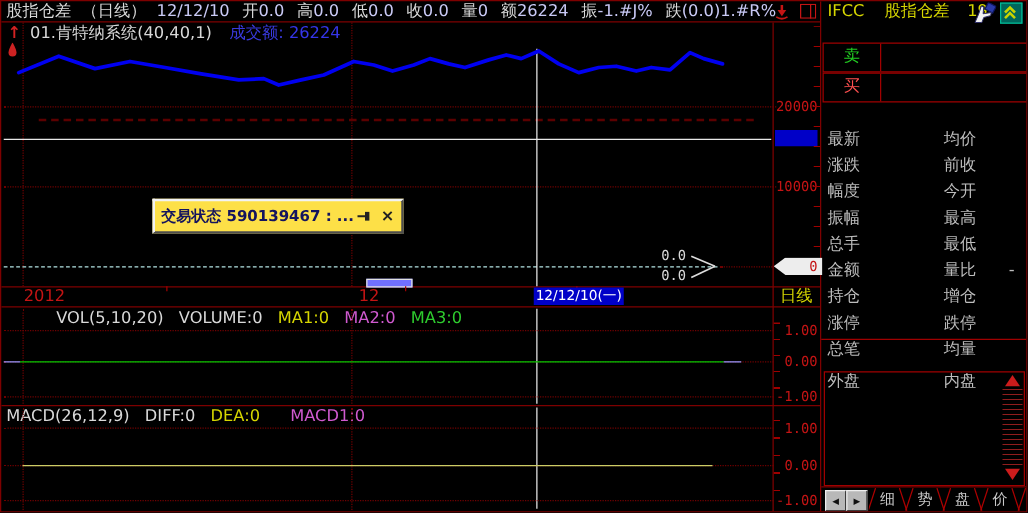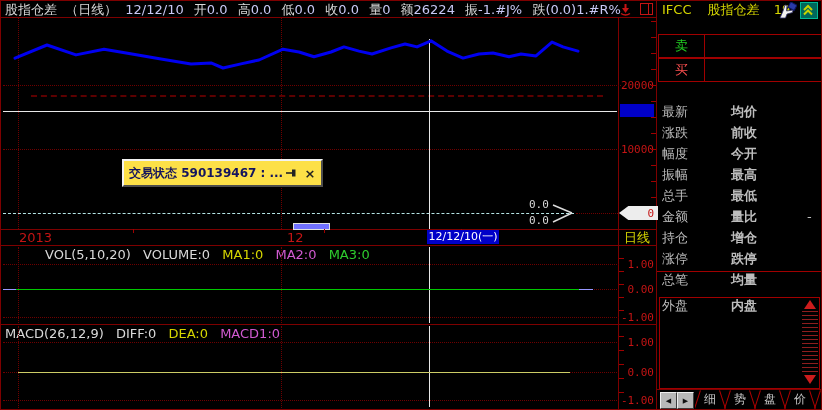--- a/index.html
+++ b/index.html
@@ -14,21 +14,21 @@
   .cyan-dash{position:absolute;height:0;border-top:1px dashed #b4e4e4;}
   .white{color:#d9d9d9;} .palev{color:#c9c9f5;} .red{color:#c41414;} .yellow{color:#d6d600;}
   .gray{color:#bdbdbd;margin-top:20px;} .magenta{color:#d05ad0;} .green{color:#2ecc2e;} .blue{color:#3a3ae0;}
   .t12{font-size:13px;line-height:14px;white-space:nowrap;}
   .t11{font-size:11px;line-height:13px;white-space:nowrap;}
   .mono{font-family:"DejaVu Sans Mono","Liberation Mono",monospace;}
   .scale-lbl{position:absolute;width:36px;text-align:right;font-size:11px;color:#c41414;
              font-family:"DejaVu Sans Mono","Liberation Mono",monospace;}
   .rp-row{position:absolute;left:656px;width:164px;height:20px;}
   .rp-row .l{position:absolute;left:5px;top:2px;}
-  .rp-row .r{position:absolute;left:74px;top:2px;font-weight:bold;}
+  .rp-row .r{position:absolute;left:98px;top:2px;}
   .trade-box{position:absolute;left:657px;width:162px;height:22px;border:1px solid #a00000;}
   .trade-box .cell-l{position:absolute;left:0;top:0;width:45px;height:100%;border-right:1px solid #a00000;
                      display:flex;align-items:center;justify-content:center;}
   .tooltipbar{position:absolute;left:121px;top:158px;width:197px;height:24px;background:#fde047;
               border-top:2px solid #f2f2f2;border-left:2px solid #f2f2f2;
               border-right:2px solid #4d4d4d;border-bottom:2px solid #4d4d4d;
               display:flex;align-items:center;}
   .tooltipbar .ttl{flex:1;padding-left:5px;font-size:12px;font-weight:bold;color:#14145e;white-space:nowrap;overflow:hidden;}
   .ttbtn{width:16px;height:16px;margin-right:3px;display:flex;align-items:center;justify-content:center;
          color:#222;font-size:11px;cursor:default;}
@@ -75,20 +75,29 @@
         <path d="M2 10.5 q4.5 3 9 0" stroke="#c41414" stroke-width="1.4" fill="none"></path>
       </svg>
   </div>
   <div class="abs" style="left:639px;top:2px;width:13px;height:12px;">
     <svg width="13" height="12" viewBox="0 0 13 12">
         <rect x="0.5" y="0.5" width="12" height="11" fill="none" stroke="#c41414"></rect>
         <line x1="8.5" y1="0" x2="8.5" y2="12" stroke="#c41414"></line>
       </svg>
   </div>
 
+  <div class="abs t12" style="left:5px;top:19px;">
+    <span style="color:#d32222;font-weight:bold;margin-right:3px;">↑</span>
+    <span class="white" style="margin-right:10px;">01.肯特纳系统(40,40,1)</span>
+    <span class="blue">成交额:</span>
+    <span style="color:#3535e8;">26224</span>
+    <svg width="8" height="12" viewBox="0 0 8 12" style="vertical-align:-2px;">
+        <path d="M4 0 C4 0 0.8 5.5 0.8 8 a3.2 3.2 0 0 0 6.4 0 C7.2 5.5 4 0 4 0 Z" fill="#cc2222"></path>
+      </svg>
+  </div>
 
   <div class="dot-v" style="left:17px;top:17px;height:211px;"></div>
   <div class="dot-v" style="left:280px;top:17px;height:211px;"></div>
   <div class="dot-h" style="left:2px;top:84px;width:618px;"></div>
   <div class="dot-h" style="left:2px;top:148px;width:618px;"></div>
   <div class="dash-dark" style="left:30px;top:94px;width:572px;"></div>
   <div class="cyan-dash" style="left:2px;top:212px;width:571px;"></div>
   <div class="dot-h" style="left:575px;top:212px;width:42px;"></div>
 
   <div class="abs" style="left:428px;top:38px;width:1px;height:190px;background:#e8e8e8;"></div>
@@ -106,21 +115,21 @@
   <div class="abs" style="left:292px;top:222px;width:35px;height:5px;border:1px solid #e0e0e0;background:#7070ff;"></div>
 
   <div class="scale-lbl" style="left:617px;top:78px;">20000</div>
   <div class="scale-lbl" style="left:617px;top:142px;">10000</div>
   <div class="abs" style="left:619px;top:103px;width:34px;height:13px;background:#0000c8;"></div>
   <div class="abs" style="left:618px;top:205px;width:39px;height:14px;background:#ededed;clip-path:polygon(0 50%,24% 0,100% 0,100% 100%,24% 100%);">
     <span style="position:absolute;right:4px;top:1px;font-size:11px;color:#c41414;font-family:'DejaVu Sans Mono',monospace;">0</span>
   </div>
   <div class="abs" style="left:650px;top:20px;width:5px;height:186px;background:repeating-linear-gradient(to bottom,#a00000 0 1px,transparent 1px 16px);"></div>
 
-  <div class="abs t12 red" style="left:18px;top:230px;">2013</div>
+  <div class="abs t12 red" style="left:18px;top:230px;">2012</div>
   <div class="abs t12 red" style="left:286px;top:230px;">12</div>
   <div class="abs" style="left:132px;top:228px;width:1px;height:4px;background:#a00000;"></div>
   <div class="abs" style="left:323px;top:228px;width:1px;height:4px;background:#a00000;"></div>
   <div class="abs" style="left:460px;top:228px;width:1px;height:4px;background:#a00000;"></div>
   <div class="abs t11" style="left:426px;top:229px;width:72px;height:14px;background:#0000c8;color:#fff;text-align:center;">12/12/10(一)</div>
   <div class="abs t12 yellow" style="left:623px;top:230px;">日线</div>
 
   <div class="abs t12" style="left:4px;top:247px;margin-left:40px;">
     <span class="white" style="margin-right:8px;">VOL(5,10,20)</span>
     <span class="white" style="margin-right:8px;">VOLUME:0</span>
@@ -137,21 +146,21 @@
   <div class="abs" style="left:15px;top:288px;width:563px;height:1px;background:#00c800;"></div>
   <div class="abs" style="left:578px;top:288px;width:14px;height:1px;background:#9898ff;"></div>
   <div class="scale-lbl" style="left:617px;top:257px;">1.00</div>
   <div class="scale-lbl" style="left:617px;top:282px;">0.00</div>
   <div class="scale-lbl" style="left:617px;top:310px;">-1.00</div>
   <div class="abs" style="left:618px;top:257px;width:5px;height:62px;background:repeating-linear-gradient(to bottom,#a00000 0 1px,transparent 1px 13px);"></div>
 
   <div class="abs t12" style="left:4px;top:326px;">
     <span class="white" style="margin-right:8px;">MACD(26,12,9)</span>
     <span class="white" style="margin-right:8px;">DIFF:0</span>
-    <span class="yellow" style="margin-right:8px;">DEA:0</span>
+    <span class="yellow" style="margin-right:20px;">DEA:0</span>
     <span class="magenta">MACD1:0</span>
   </div>
   <div class="dot-v" style="left:17px;top:325px;height:82px;"></div>
   <div class="dot-v" style="left:280px;top:325px;height:82px;"></div>
   <div class="dot-h" style="left:2px;top:341px;width:616px;"></div>
   <div class="dot-h" style="left:2px;top:371px;width:616px;"></div>
   <div class="dot-h" style="left:2px;top:399px;width:616px;"></div>
   <div class="abs" style="left:17px;top:371px;width:552px;height:1px;background:#cccc66;"></div>
   <div class="scale-lbl" style="left:617px;top:335px;">1.00</div>
   <div class="scale-lbl" style="left:617px;top:365px;">0.00</div>

